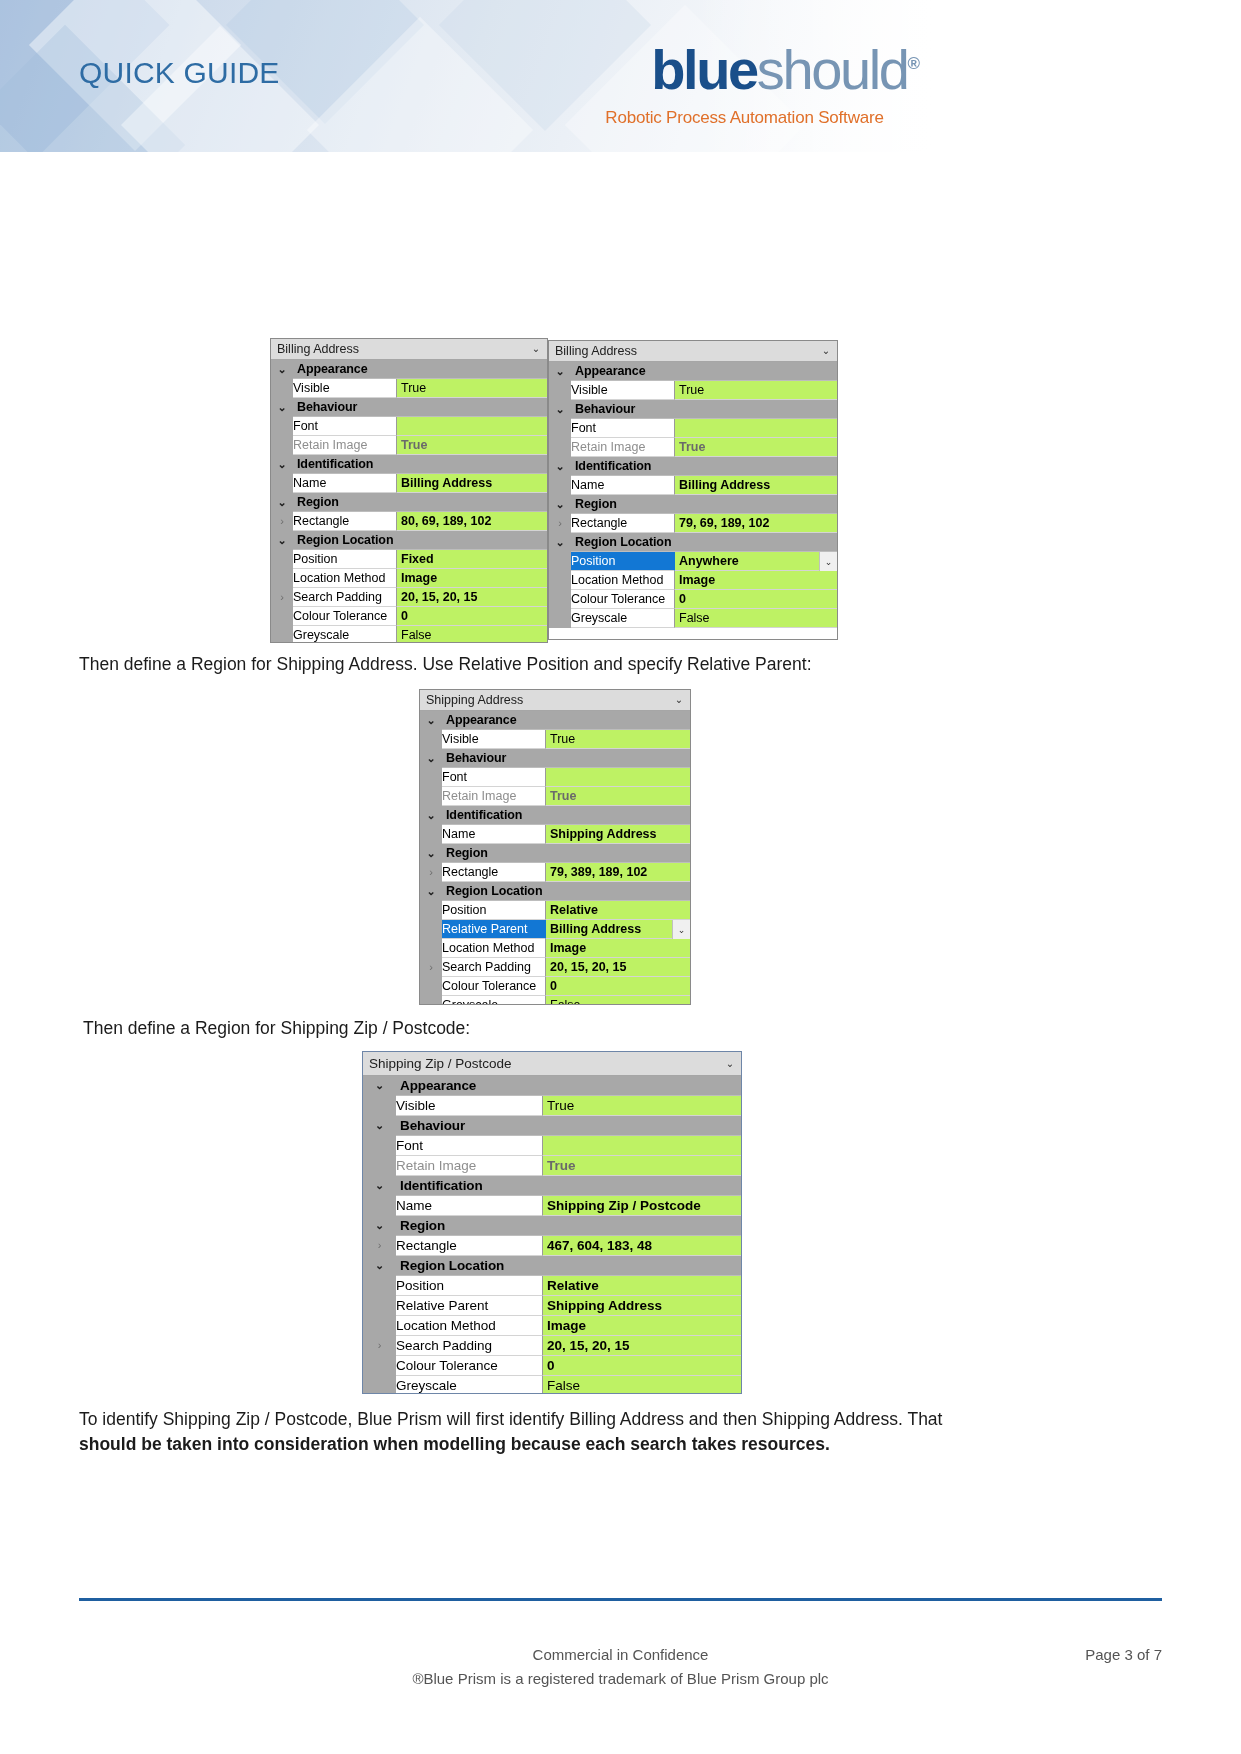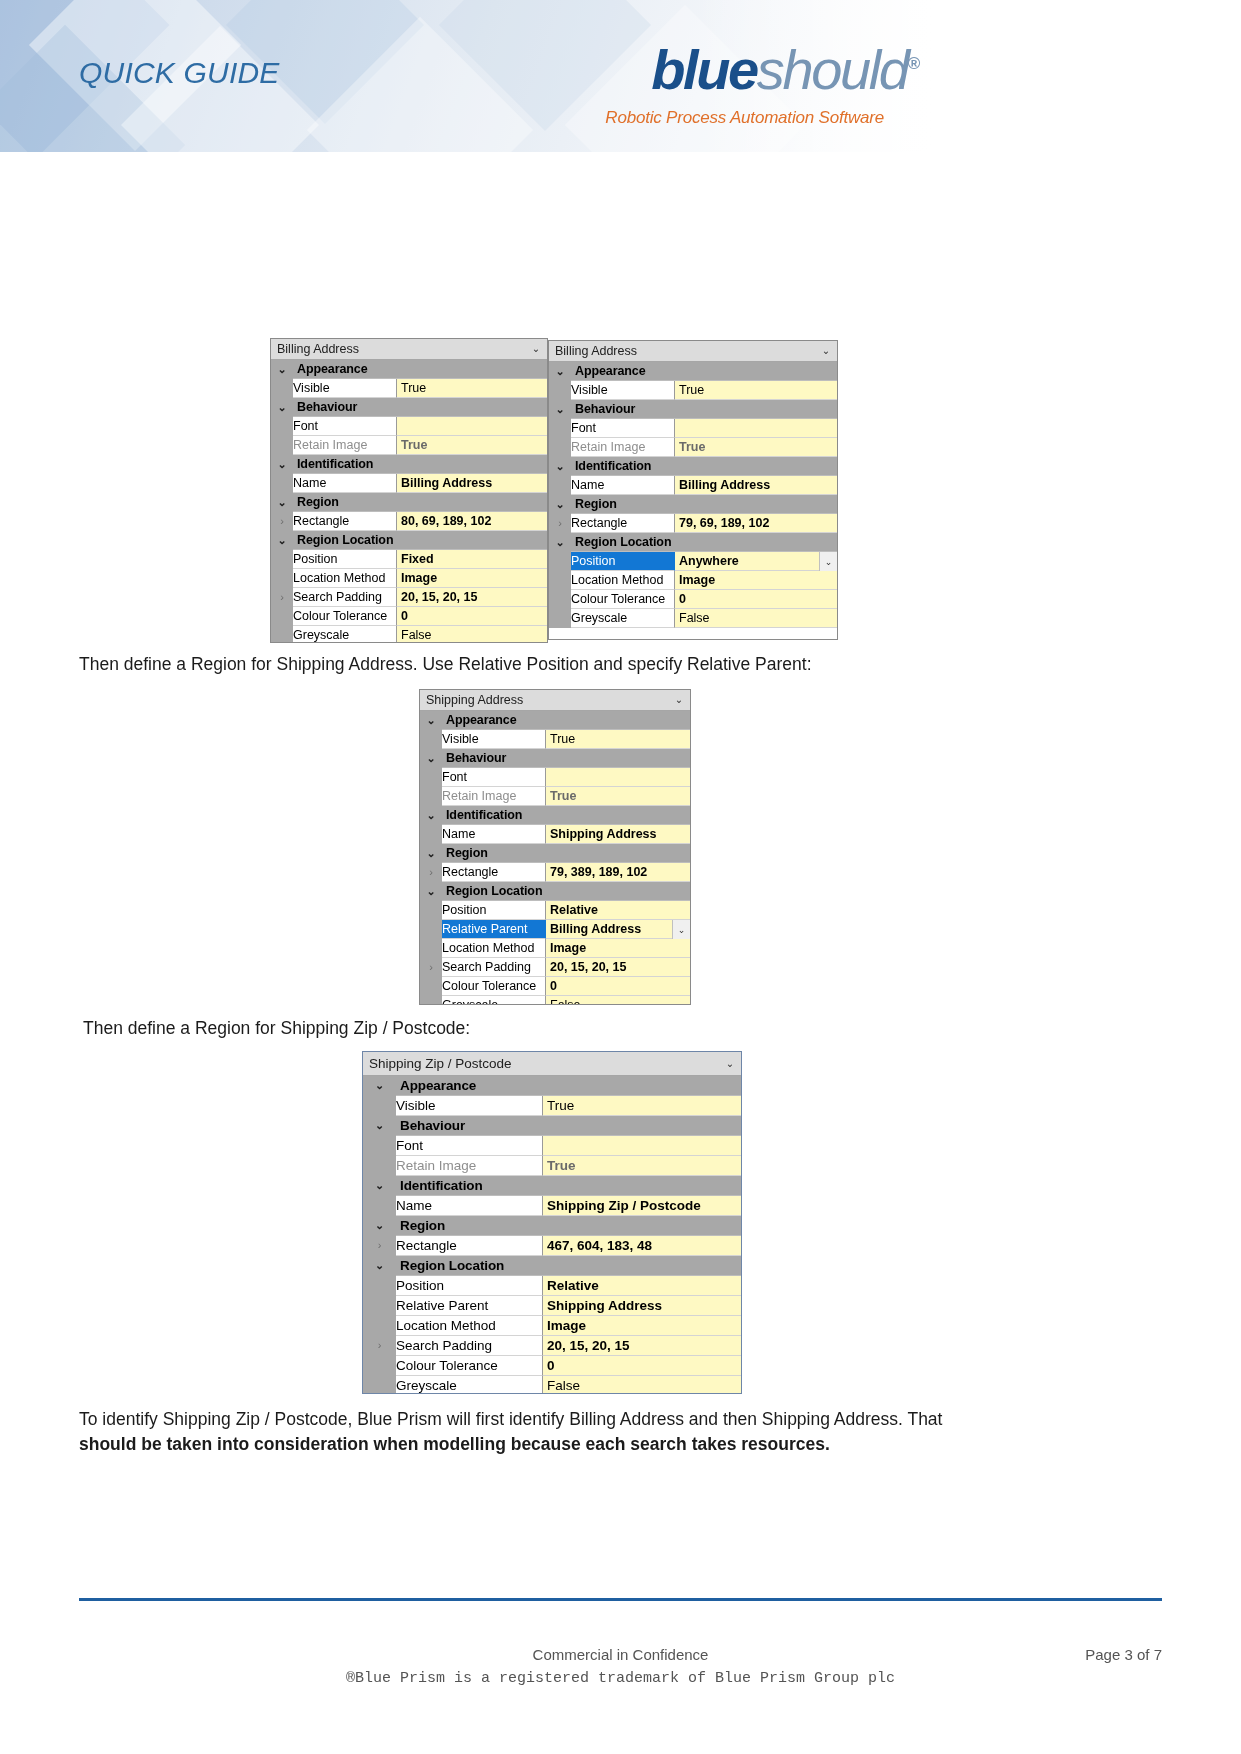--- a/index.html
+++ b/index.html
@@ -15,21 +15,20 @@
     overflow: hidden;
   }
 
   
   .header {
     position: relative;
     width: 1125px;
     height: 152px;
     background: linear-gradient(110deg, #b9cde4 0%, #cfdcec 18%, #e4ebf3 42%, #f2f5f9 62%, #fbfcfd 80%, #ffffff 100%);
     overflow: hidden;
-    font-style: italic;
   }
   .header .facet {
     position: absolute;
     background: rgba(255,255,255,0.30);
     transform: rotate(45deg);
   }
   .facet.a { left: -60px; top: -70px; width: 190px; height: 190px; background: rgba(150,180,215,0.38); }
   .facet.b { left: 60px;  top: -30px; width: 150px; height: 150px; background: rgba(255,255,255,0.45); }
   .facet.c { left: -20px; top: 60px;  width: 170px; height: 170px; background: rgba(160,190,220,0.30); }
   .facet.d { left: 150px; top: 55px;  width: 140px; height: 140px; background: rgba(255,255,255,0.40); }
@@ -148,21 +147,21 @@
     background: #ffffff;
     border-right: 1px solid #9a9a9a;
     border-bottom: 1px solid #d4d4d4;
     display: flex; align-items: center;
     box-sizing: border-box;
     white-space: nowrap;
     overflow: hidden;
   }
   .row .pval {
     flex: 1 1 auto;
-    background: #fef9c3;
+    background: #bef264;
     border-bottom: 1px solid #d4d4d4;
     display: flex; align-items: center;
     padding-left: 4px;
     box-sizing: border-box;
     white-space: nowrap;
     overflow: hidden;
   }
   .row .pval.bold { font-weight: bold; }
   .row.dim .pname { color: #8e8e8e; }
   .row.dim .pval { color: #6a6a6a; font-weight: bold; }
@@ -194,21 +193,21 @@
     color: #545454;
     font-family: "Liberation Sans", sans-serif;
   }
   .foot-center2 {
     position: absolute;
     left: 0; right: 0;
     top: 1518px;
     text-align: center;
     font-size: 15px;
     color: #545454;
-    font-family: Liberation Mono, monospace;
+    font-family: Liberation Sans, sans-serif;
   }
   .foot-page {
     position: absolute;
     right: 79px;
     top: 1494px;
     font-size: 15px;
     color: #545454;
     font-family: "Liberation Sans", sans-serif;
   }
 </style>

